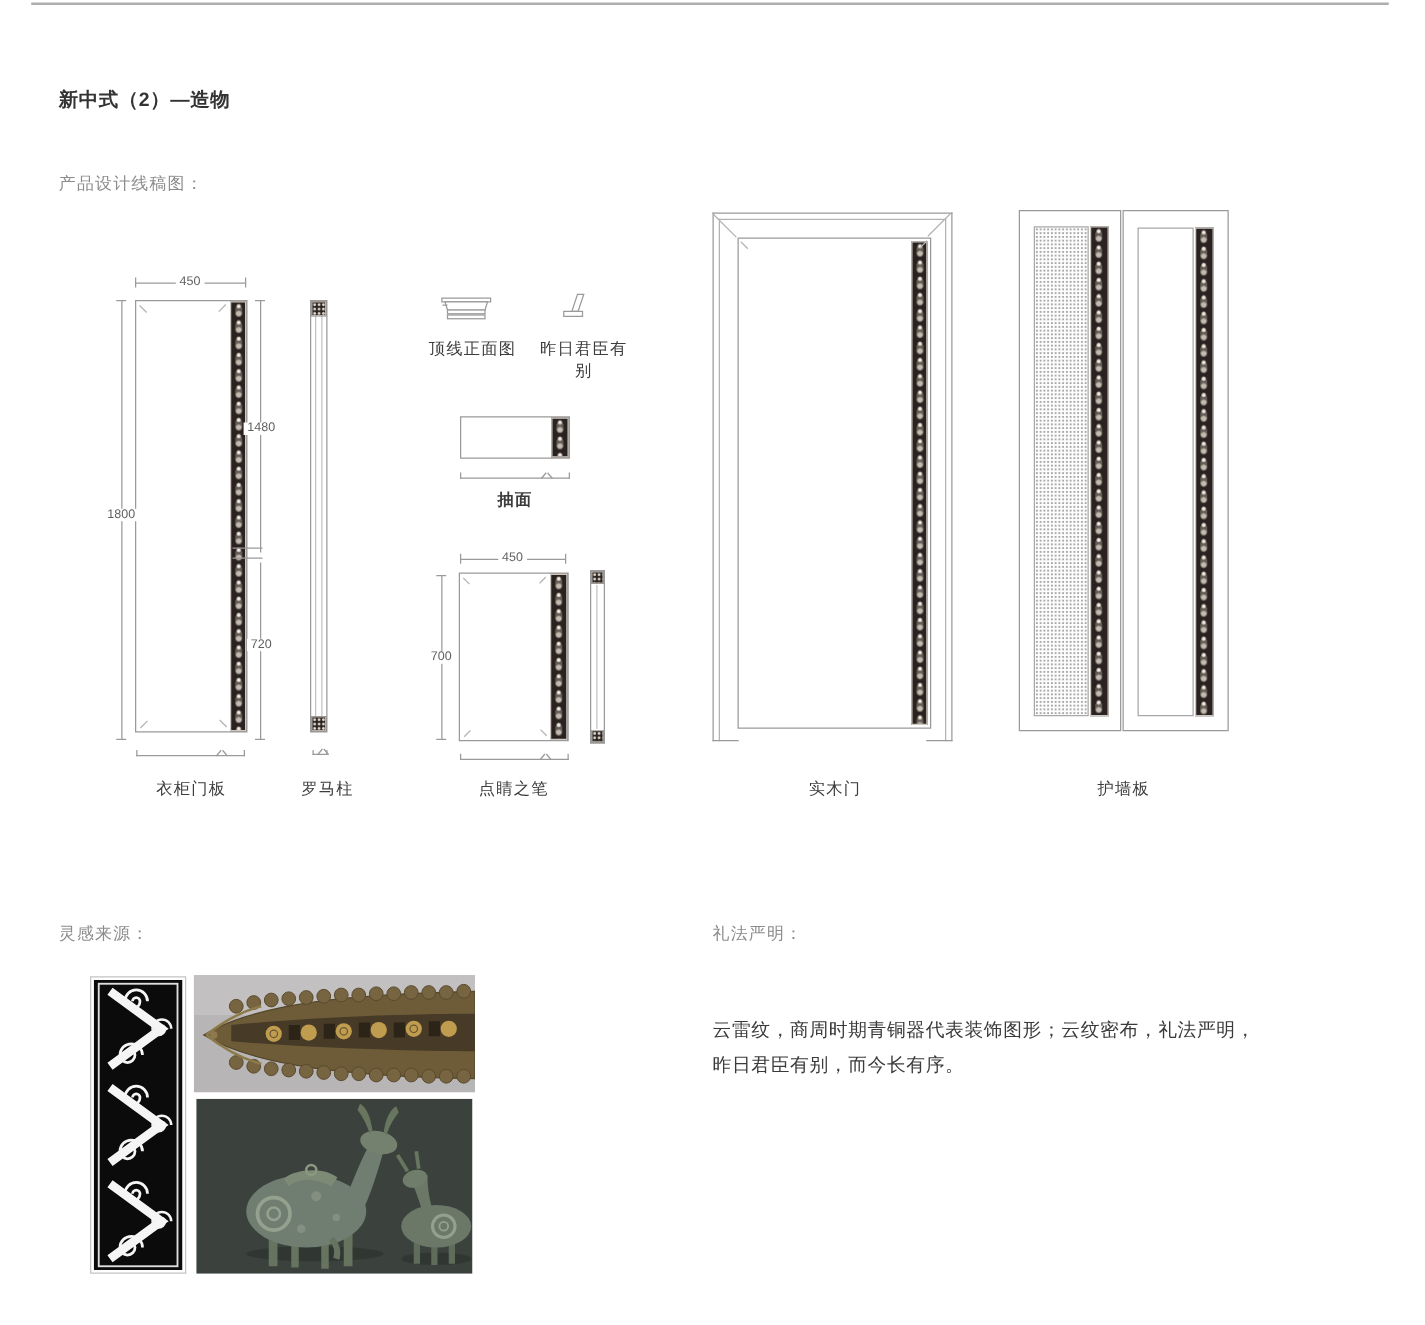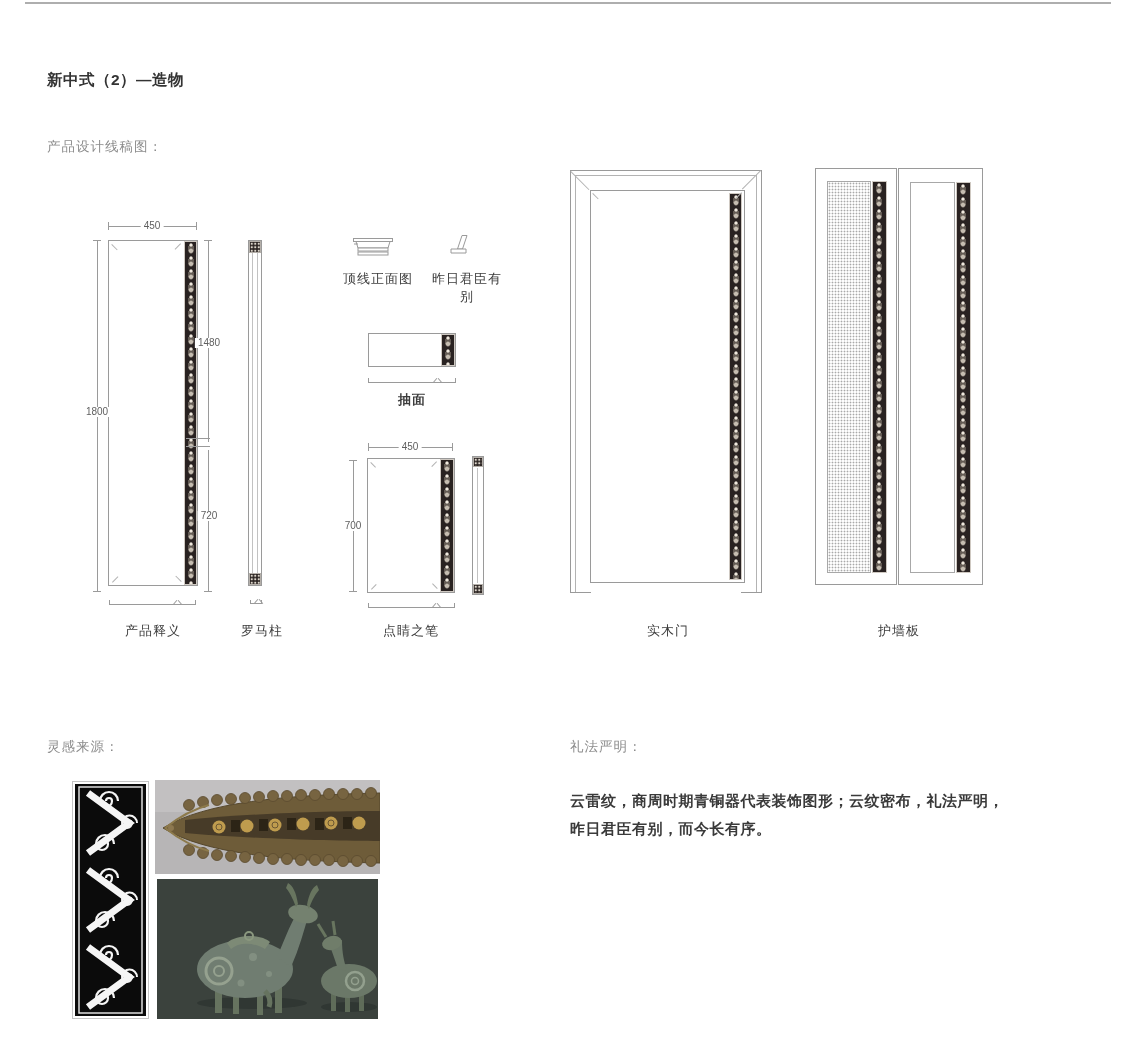--- a/index.html
+++ b/index.html
@@ -66,21 +66,21 @@
     <div class="vline" style="left:208px;top:240px;height:202px;"></div>
     <div class="hline" style="left:204px;top:240px;width:8px;"></div>
     <div class="dimlab" style="left:209px;top:343px;">1480</div>
     <div class="hline" style="left:186px;top:438px;width:24px;"></div>
     <div class="hline" style="left:186px;top:446px;width:24px;"></div>
     <div class="vline" style="left:208px;top:450px;height:142px;"></div>
     <div class="hline" style="left:204px;top:591px;width:8px;"></div>
     <div class="dimlab" style="left:209px;top:516px;">720</div>
 
     <div class="bracket" style="left:109px;top:600px;width:87px;height:5px;"></div>
-    <div class="dlabel" style="left:108px;top:622px;width:90px;">产品释义</div>
+    <div class="dlabel" style="left:108px;top:622px;width:90px;">衣柜门板</div>
   </div>
 
   <div>
     <div class="box" style="left:248px;top:240px;width:14px;height:346px;"></div>
     <div class="thin" style="left:252px;top:241px;height:344px;"></div>
     <div class="thin" style="left:257px;top:241px;height:344px;"></div>
     <div class="cap" style="left:249px;top:241px;width:12px;height:12px;"></div>
     <div class="cap" style="left:249px;top:573px;width:12px;height:12px;"></div>
     <div class="bracket" style="left:250px;top:600px;width:12px;height:4px;"></div>
     <div class="dlabel" style="left:228px;top:622px;width:68px;">罗马柱</div>
@@ -272,16 +272,16 @@
         <ellipse cx="175" cy="64" rx="10" ry="7" fill="#707d6a" transform="rotate(-14 175 64)"></ellipse>
         <path d="M169,58 L161,45" stroke="#68755f" stroke-width="3"></path>
         <path d="M178,56 L176,42" stroke="#68755f" stroke-width="3"></path>
         <circle cx="198" cy="102" r="9" fill="none" stroke="#93a08e" stroke-width="2.5"></circle>
         <circle cx="198" cy="102" r="3.5" fill="none" stroke="#93a08e" stroke-width="1.5"></circle>
       </g>
     </svg>
   </div>
 
   <div class="slabel" style="left:570px;top:738px;">礼法严明：</div>
-  <div class="para" style="top:787px;font-weight:bold;">云雷纹，商周时期青铜器代表装饰图形；云纹密布，礼法严明，
+  <div class="para" style="top:811px;">云雷纹，商周时期青铜器代表装饰图形；云纹密布，礼法严明，
 昨日君臣有别，而今长有序。</div>
 
 </div>
 
 </body></html>

